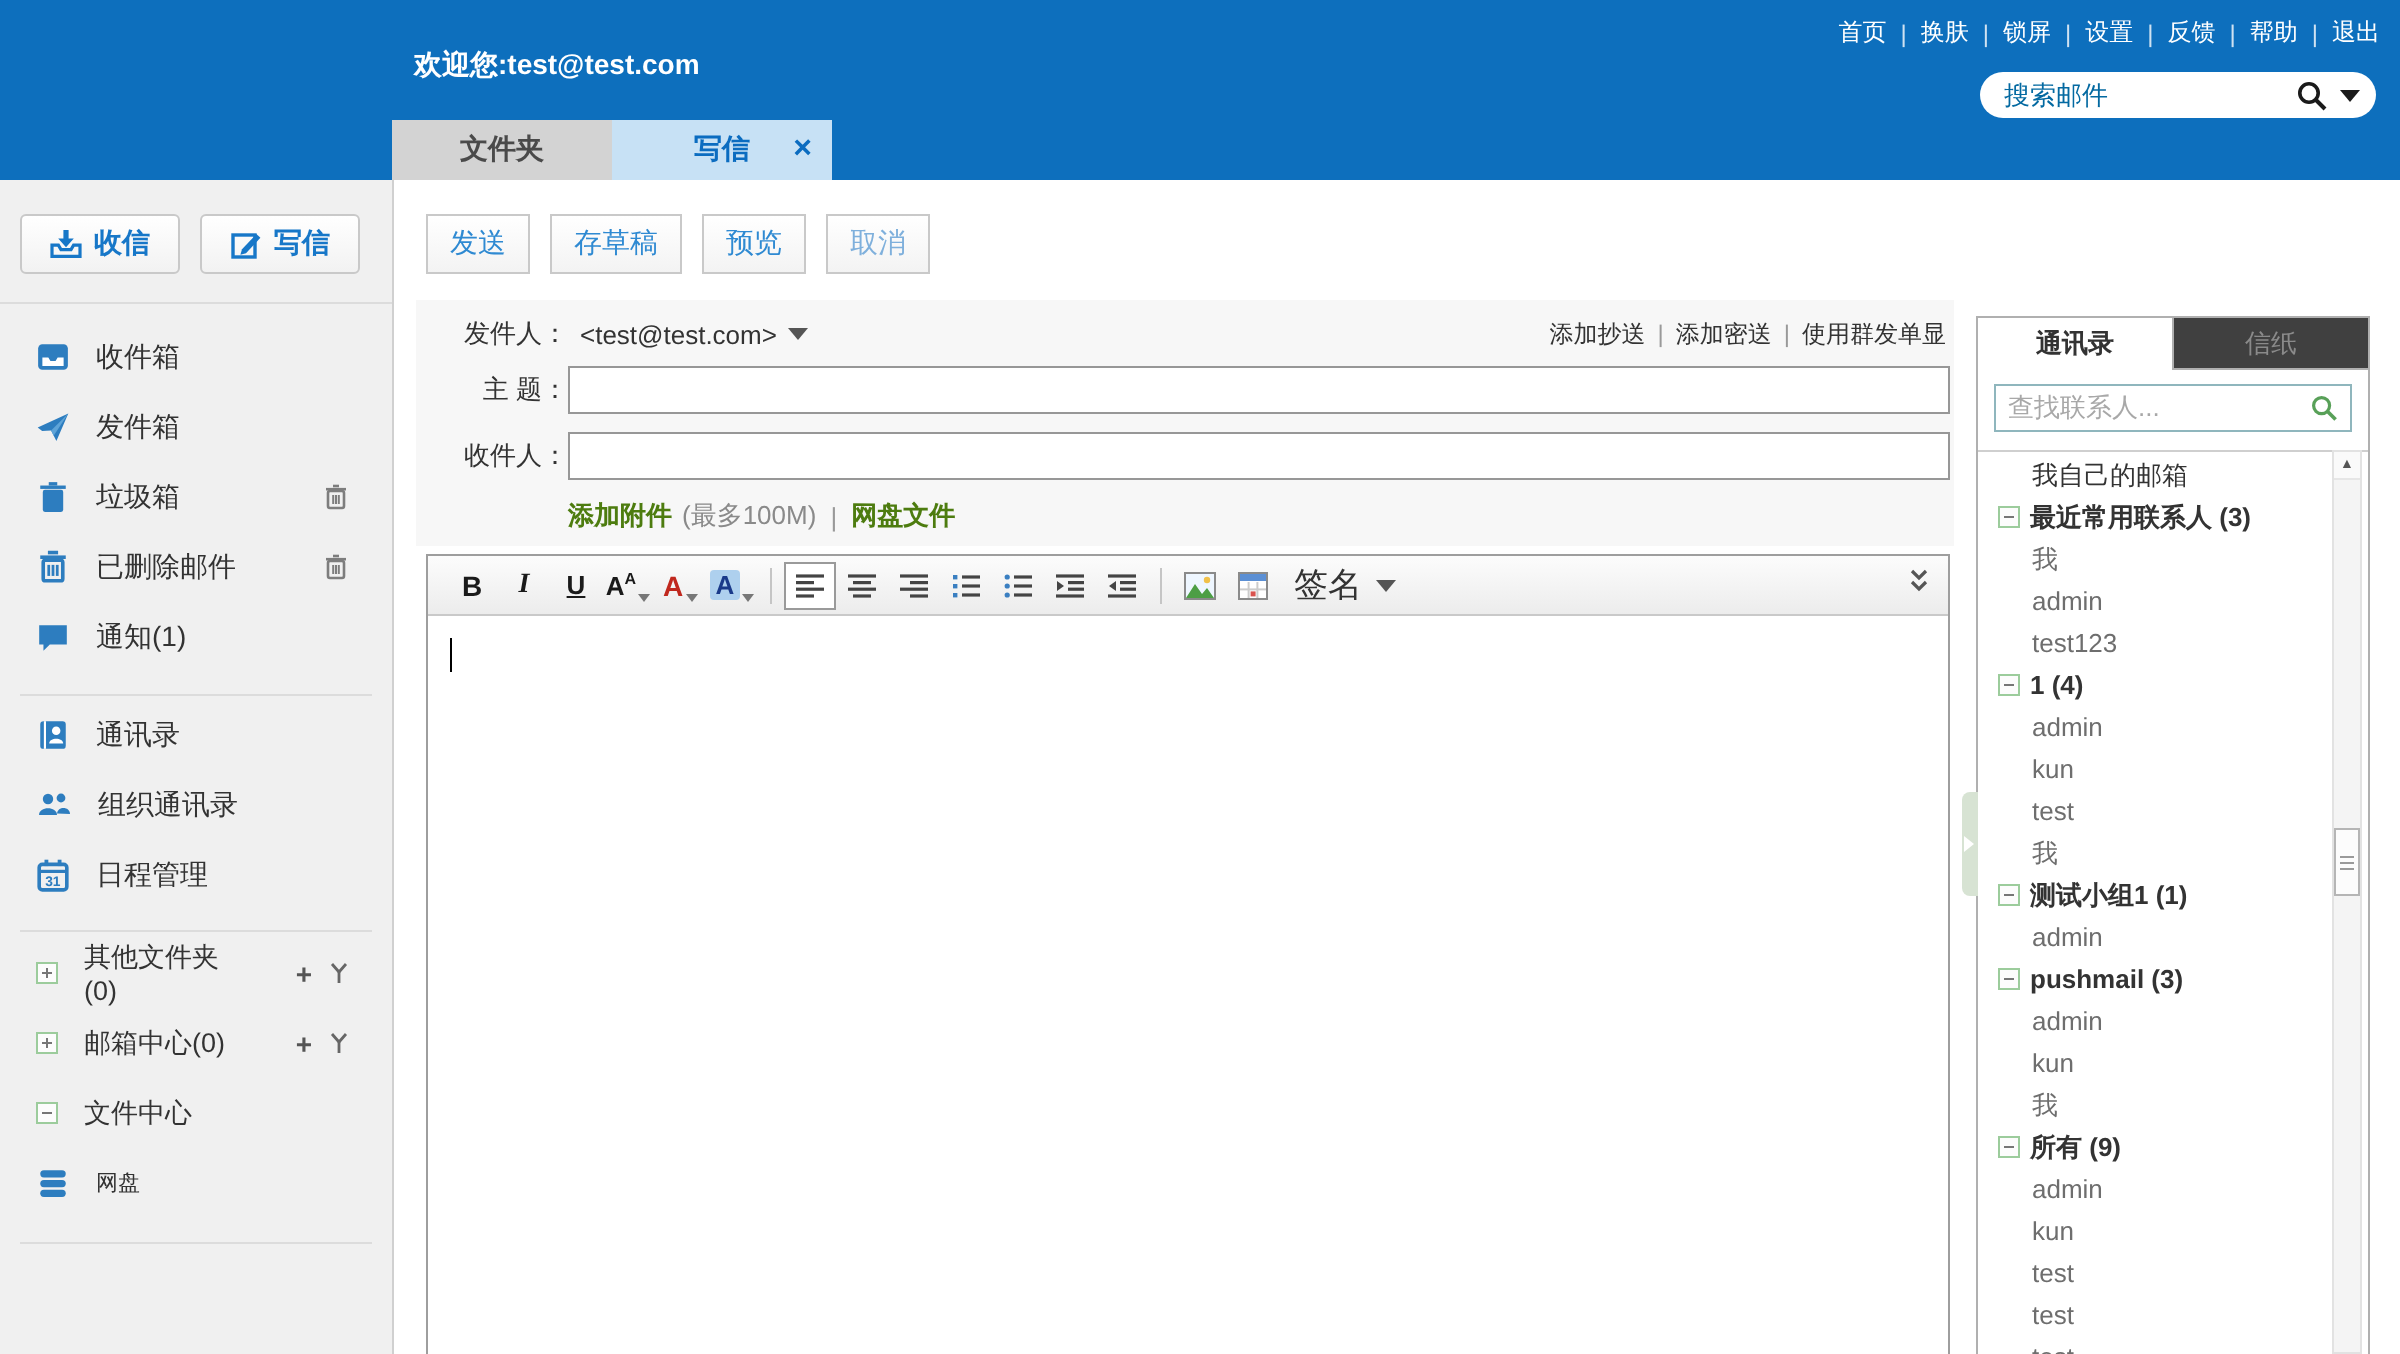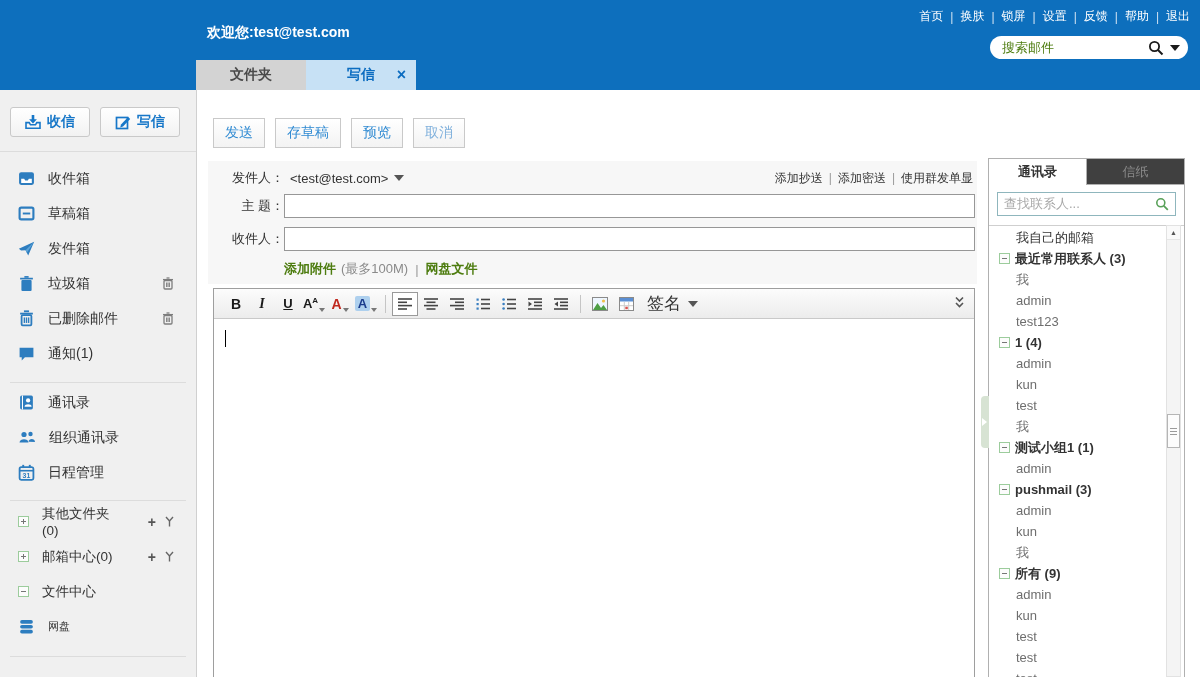--- a/index.html
+++ b/index.html
@@ -7,21 +7,21 @@
   .screen { position:relative; width:1200px; height:677px; overflow:hidden; background:#fff; }
 
   
   .topbar { position:absolute; left:0; top:0; width:1200px; height:90px; background:#0d6fbd; }
   .nav { position:absolute; top:8px; right:10px; display:flex; list-style:none; }
   .nav li { display:flex; align-items:center; }
   .nav li + li::before { content:"|"; color:#cfe2f2; margin:0 7px; font-size:12px; }
   .nav a { color:#fff; font-size:12px; text-decoration:none; }
   .welcome { position:absolute; left:207px; top:24px; color:#fff; font-size:14px; font-weight:bold; }
   .mail-search { position:absolute; top:36px; right:12px; width:198px; height:23px; background:#fff; border-radius:12px; display:flex; align-items:center; padding:0 8px 0 12px; }
-  .mail-search .q { flex:1; font-size:13px; color:#4d7c0f; }
+  .mail-search .q { flex:1; font-size:13px; color:#0369a1; }
   .mail-search svg { flex:none; }
   .mail-search .caret { width:0; height:0; border-left:5px solid transparent; border-right:5px solid transparent; border-top:6px solid #1a1a1a; margin-left:6px; }
 
   .tabs { position:absolute; left:196px; bottom:0; display:flex; }
   .tab { width:110px; height:30px; display:flex; align-items:center; justify-content:center; font-size:14px; font-weight:bold; position:relative; }
   .tab.inactive { background:#d3d3d3; color:#4a4a4a; }
   .tab.active { background:#c7e1f5; color:#0b6cc0; }
   .tab .close { position:absolute; right:10px; color:#0b6cc0; font-weight:bold; font-size:16px; line-height:1; cursor:pointer; }
 
   
@@ -35,21 +35,21 @@
   .srow .mini { margin-right:22px; display:flex; align-items:center; gap:9px; }
   .rows-block { padding-top:9px; }
   .toggle-box { width:11px; height:11px; border:1px solid #9ccc9c; background:#fcfcfc; position:relative; flex:none; }
   .toggle-box::before { content:""; position:absolute; left:2px; right:2px; top:4px; height:1px; background:#767676; }
   .toggle-box.plus::after { content:""; position:absolute; top:2px; bottom:2px; left:4px; width:1px; background:#767676; }
   .plus-glyph { font-size:14px; font-weight:bold; color:#555; line-height:1; }
 
   
   .main { position:absolute; left:197px; top:90px; width:791px; bottom:0; background:#fff; }
   .compose-actions { margin:17px 0 0 16px; display:flex; gap:10px; }
-  .cbtn { min-width:44px; height:30px; padding:0 11px; background:linear-gradient(#ffffff,#f3f3f3); border:1px solid #c9c9c9; color:#2f8ad2; font-size:14px; cursor:pointer; font-family:inherit;margin-top:11px; }
+  .cbtn { min-width:44px; height:30px; padding:0 11px; background:linear-gradient(#ffffff,#f3f3f3); border:1px solid #c9c9c9; color:#2f8ad2; font-size:14px; cursor:pointer; font-family:inherit; }
   .cbtn.muted { color:#7fb0dc; }
   .compose-form { margin:13px 11px 0; background:#f7f7f7; padding:6px 2px 6px 0; }
   .frow { display:flex; align-items:center; }
   .flabel { width:76px; text-align:right; font-size:13px; color:#333; flex:none; white-space:nowrap; }
   .from-row { height:22px; }
   .from-val { font-size:13px; color:#333; margin-left:6px; }
   .dd-caret { display:inline-block; width:0; height:0; border-left:5px solid transparent; border-right:5px solid transparent; border-top:6px solid #555; margin-left:6px; vertical-align:middle; }
   .hdr-links { margin-left:auto; display:flex; list-style:none; padding-right:2px; }
   .hdr-links li { display:flex; align-items:center; }
   .hdr-links li + li::before { content:"|"; color:#999; margin:0 6px; font-size:12px; }
@@ -175,27 +175,20 @@
     <div class="rows-block">
       <div class="srow">
         <svg width="17" height="17" viewBox="0 0 16 16">
             <rect x="1" y="2" width="14" height="12" rx="2" fill="#2d7dbf"></rect>
             <path d="M3 8.2h2.8l1 1.7h2.4l1-1.7H13v4H3z" fill="#fff"></path>
           </svg>
         <span>收件箱</span>
       </div>
       <div class="srow">
         <svg width="17" height="17" viewBox="0 0 16 16">
-            <rect x="1.5" y="2.5" width="13" height="11" rx="1.5" fill="none" stroke="#2d7dbf" stroke-width="2"></rect>
-            <line x1="4.5" y1="8" x2="11.5" y2="8" stroke="#2d7dbf" stroke-width="1.8"></line>
-          </svg>
-        <span>草稿箱</span>
-      </div>
-      <div class="srow">
-        <svg width="17" height="17" viewBox="0 0 16 16">
             <path d="M0.8 8.2 15.2 1.6 9.6 14.6 7.1 9.7 2.9 9.9z" fill="#2d7dbf"></path>
             <path d="M7.1 9.7 15.2 1.6 8.3 12.1z" fill="#5ea4d8"></path>
           </svg>
         <span>发件箱</span>
       </div>
       <div class="srow">
         <svg width="17" height="17" viewBox="0 0 16 16">
             <rect x="3.2" y="4.6" width="9.6" height="10.4" rx="1" fill="#2d7dbf"></rect>
             <rect x="2" y="2.6" width="12" height="1.6" fill="#2d7dbf"></rect>
             <rect x="6" y="1" width="4" height="1.6" fill="#2d7dbf"></rect>

